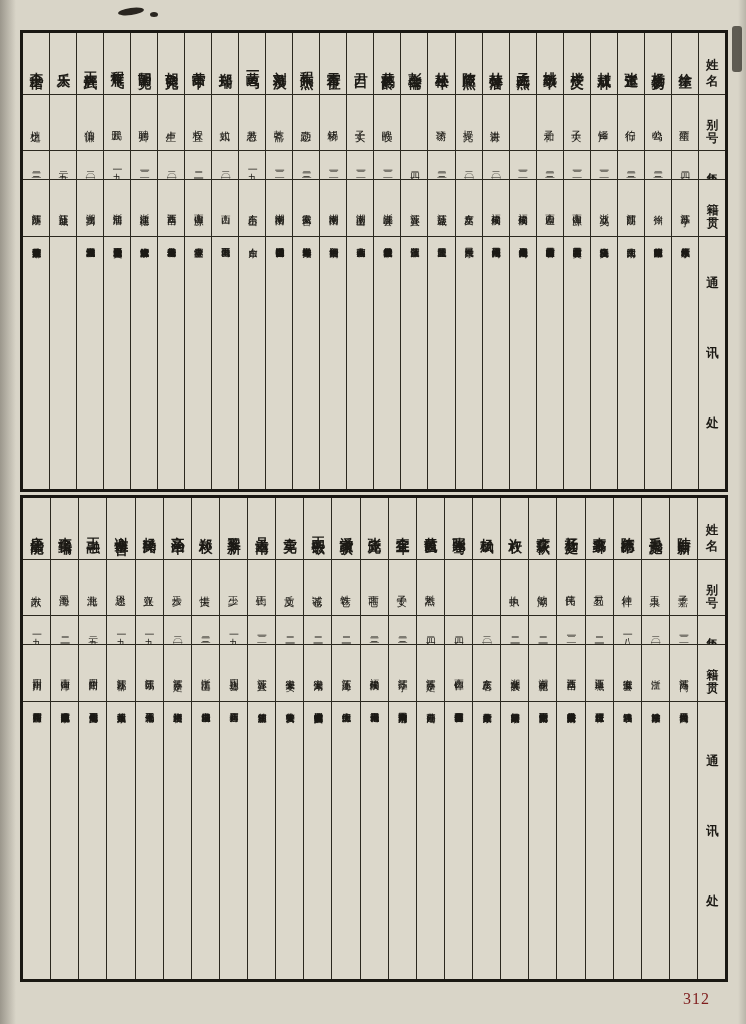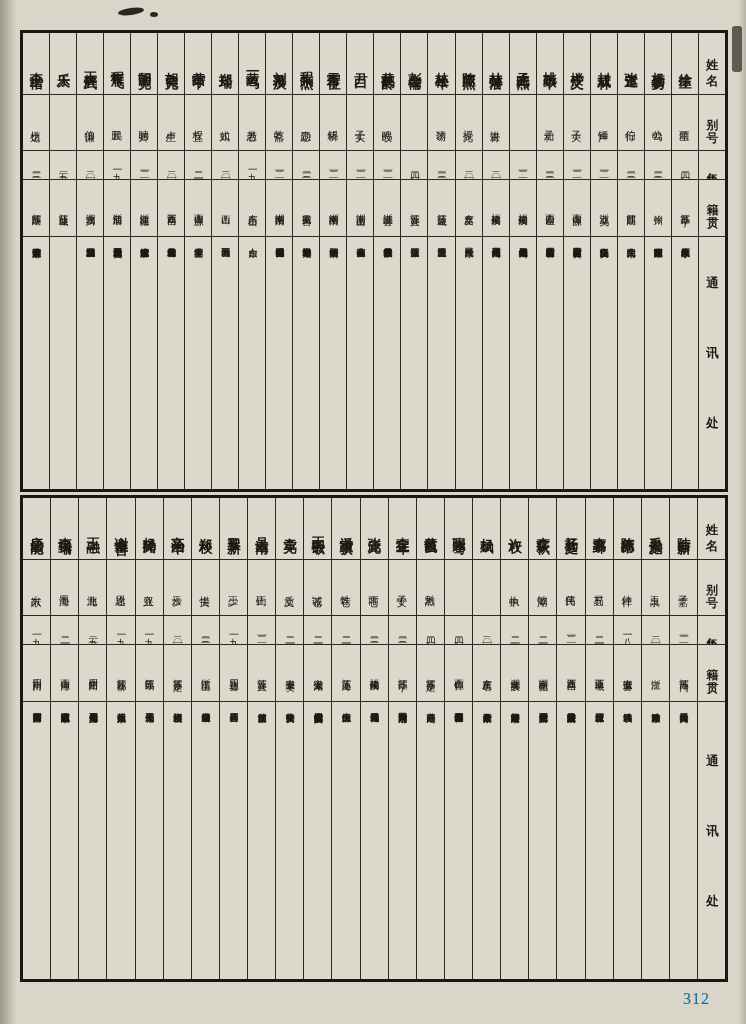--- a/index.html
+++ b/index.html
@@ -86,21 +86,21 @@
   .header-col .cell-native .vtext{font-size:12px;letter-spacing:14px;}
   .header-col .cell-contact .vtext{font-size:12.5px;letter-spacing:70px;}
   .header-col .cell-contact{align-items:center;padding-top:16px;}
 
   .page-number{
     position:absolute;
     right:36px;
     bottom:16px;
     font-family:"Liberation Serif",serif;
     font-size:16px;
-    color:#0369a1;
+    color:#7f1d1d;
     letter-spacing:1px;
     text-align:center;
   }
 </style>
 </head>
 <body>
 
 <div class="page">
 
   <div class="artifact a1"></div>

